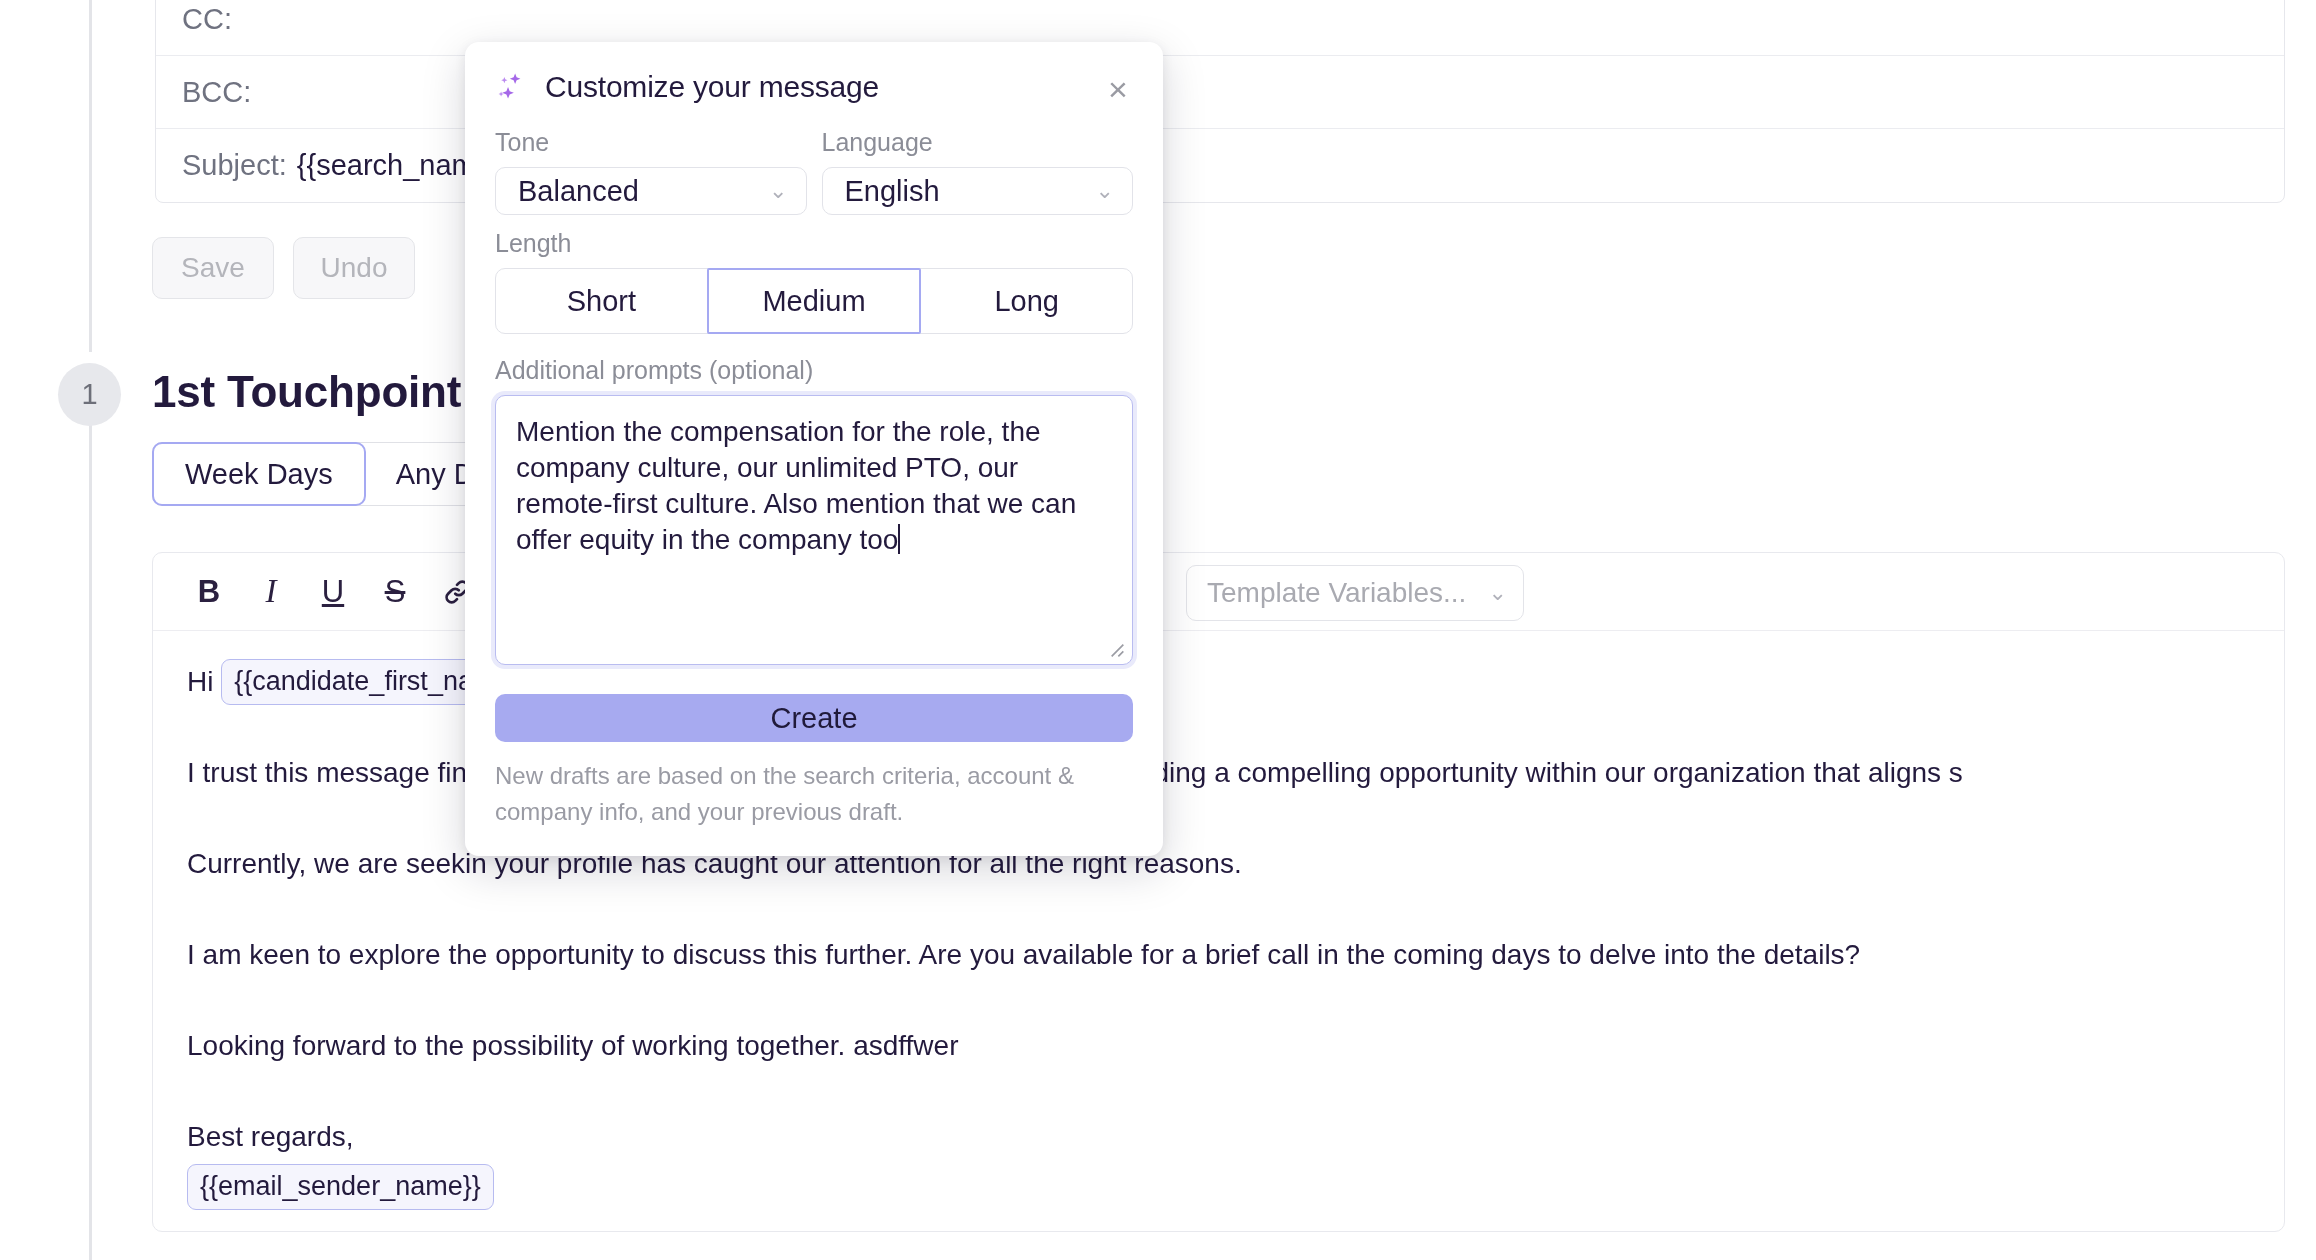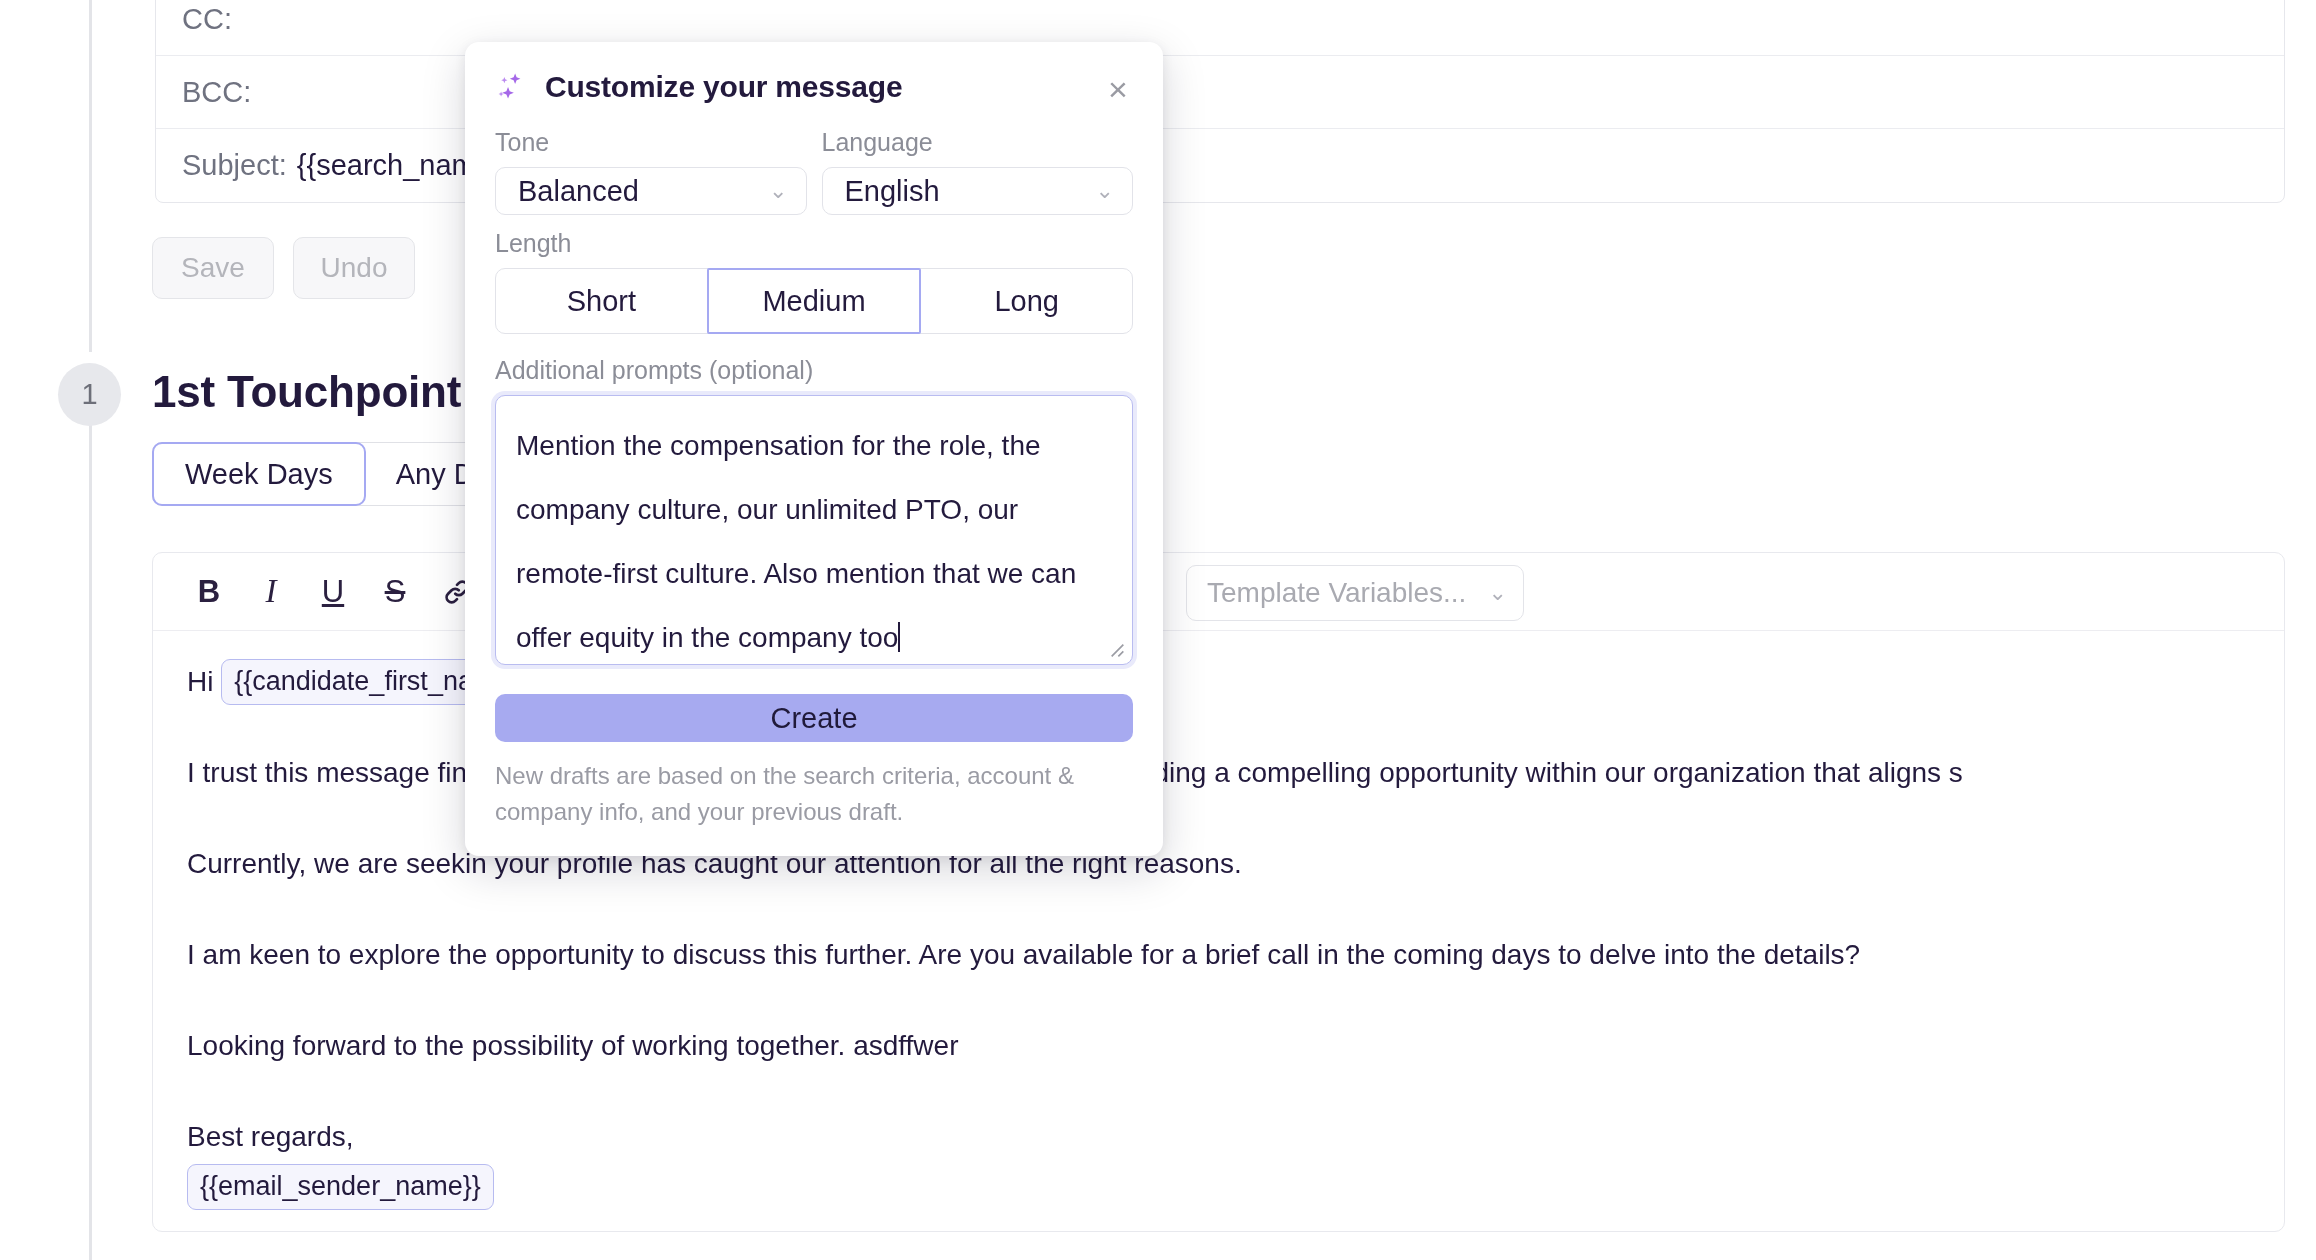--- a/index.html
+++ b/index.html
@@ -191,21 +191,21 @@
     padding: 28px 30px 14px 30px;
     position: relative;
   }
   .spark {
     width: 34px; height: 34px;
     margin-right: 16px;
     flex: none;
     display: block;
   }
   .m-title {
-    font-size: 30px; font-weight: bold;
+    font-size: 30px; font-weight: normal;
     color: #231a3d;
     letter-spacing: -0.2px;
   }
   .m-close {
     position: absolute;
     right: 26px; top: 28px;
     width: 38px; height: 38px;
     display: flex; align-items: center; justify-content: center;
     color: #9a9ba3;
     font-size: 34px;
@@ -256,21 +256,21 @@
   .ta-wrap { position: relative; margin-bottom: 29px; }
   .textarea {
     width: 100%;
     height: 270px;
     border: 1px solid #b9bcf0;
     border-radius: 10px;
     background: #fff;
     box-shadow: 0 0 0 4px #e9eafb;
     padding: 18px 22px 18px 20px;
     font-size: 28px;
-    line-height: 64px;
+    line-height: 36px;
     color: #231a3d;
     overflow: hidden;
     position: relative;
   }
   .caret {
     display: inline-block;
     width: 2px; height: 30px;
     background: #231a3d;
     vertical-align: -5px;
   }

